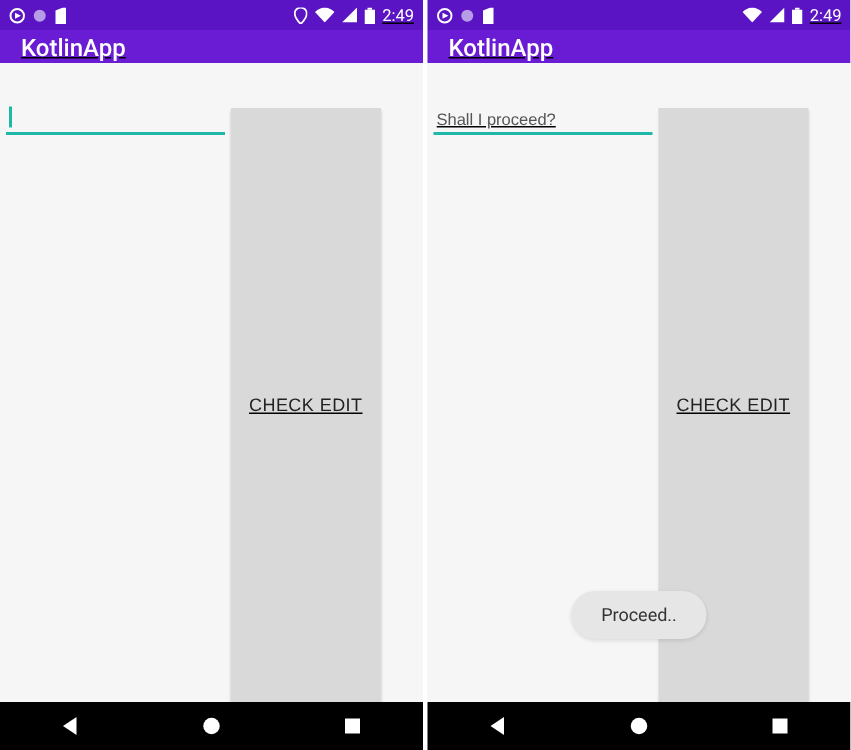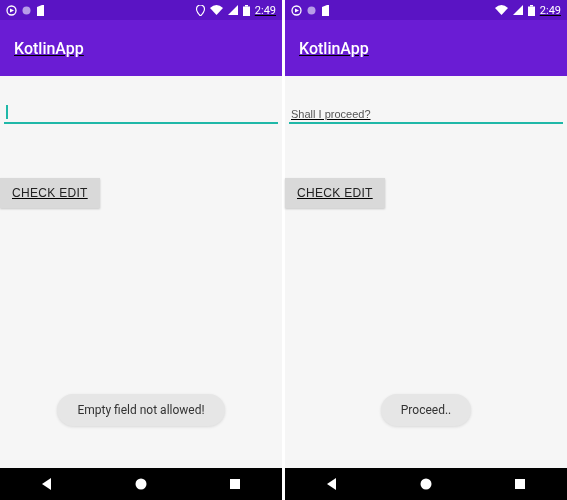--- a/index.html
+++ b/index.html
@@ -33,36 +33,35 @@
       color: #fff;
       font-size: 11px;
     }
     .status-left, .status-right {
       display: flex;
       align-items: center;
       gap: 5px;
     }
     .status-left svg, .status-right svg { display: block; }
     .appbar {
-      height: 56px;
+      height: 22px;
       background: #6a1cd4;
       color: #fff;
       display: flex;
       align-items: center;
       padding: 0 14px;
       font-size: 16px;
       font-weight: 500;
     }
     .content {
       flex: 1;
       background: #f6f6f6;
       display: flex;
-      flex-direction: column;
+      flex-direction: row;
       position: relative;
-      gap: 24px;
     }
     .edit-field {
       margin: 28px 4px 0 4px;
       border: none;
       border-bottom: 2px solid #1fb8a8;
       background: transparent;
       font-size: 11px;
       padding: 4px 2px 2px 2px;
       outline: none;
       color: #555;
@@ -152,23 +151,20 @@
   </div>
   <div class="appbar">
     <span>KotlinApp</span>
   </div>
   <div class="content">
     <input class="edit-field" value="" style="">
     <div class="cursor-mark"></div>
     <div class="btn-row">
       <button class="check-btn">CHECK EDIT</button>
     </div>
-    <div class="toast-area">
-      <div class="toast">Empty field not allowed!</div>
-    </div>
   </div>
   <div class="navbar">
     <svg width="14" height="14">
         <polygon points="11,1 11,13 2,7" fill="#fff"></polygon>
       </svg>
     <svg width="14" height="14">
         <circle cx="7" cy="7" r="5.5" fill="#fff"></circle>
       </svg>
     <svg width="14" height="14">
         <rect x="2" y="2" width="10" height="10" fill="#fff"></rect>

